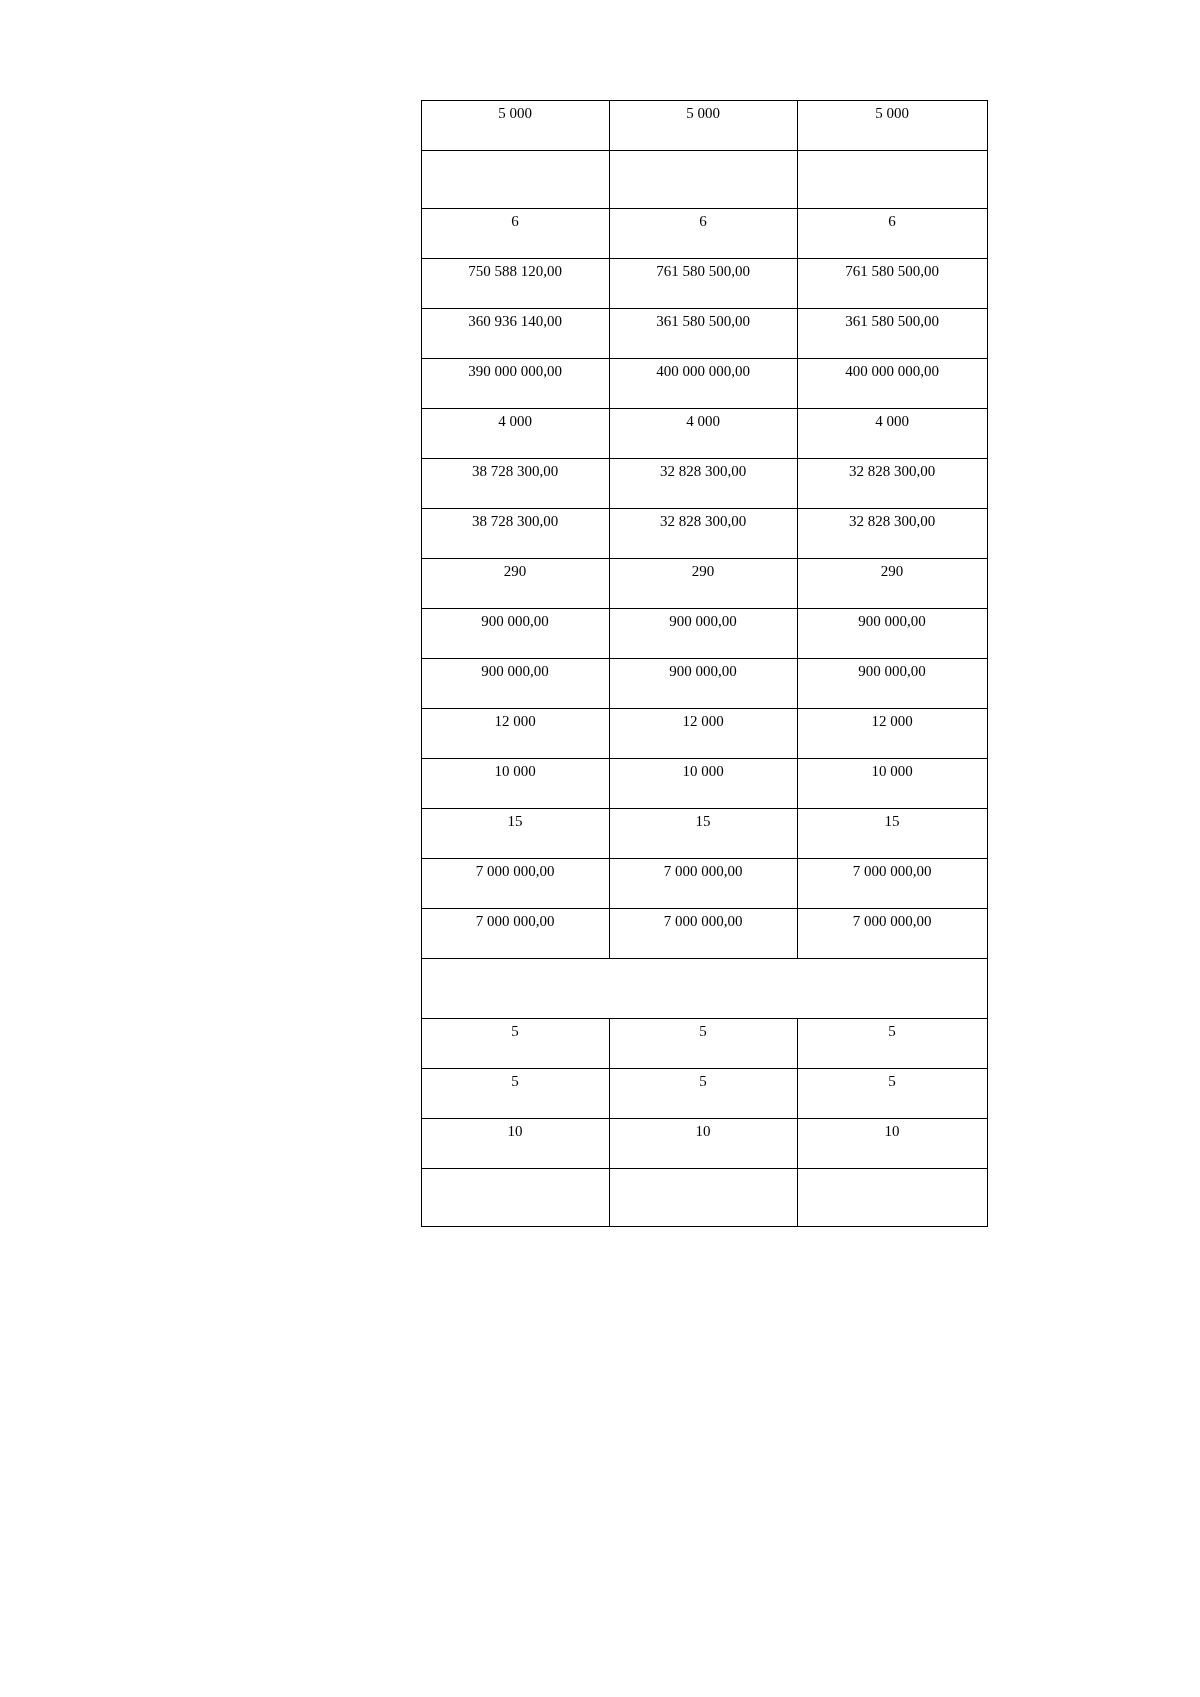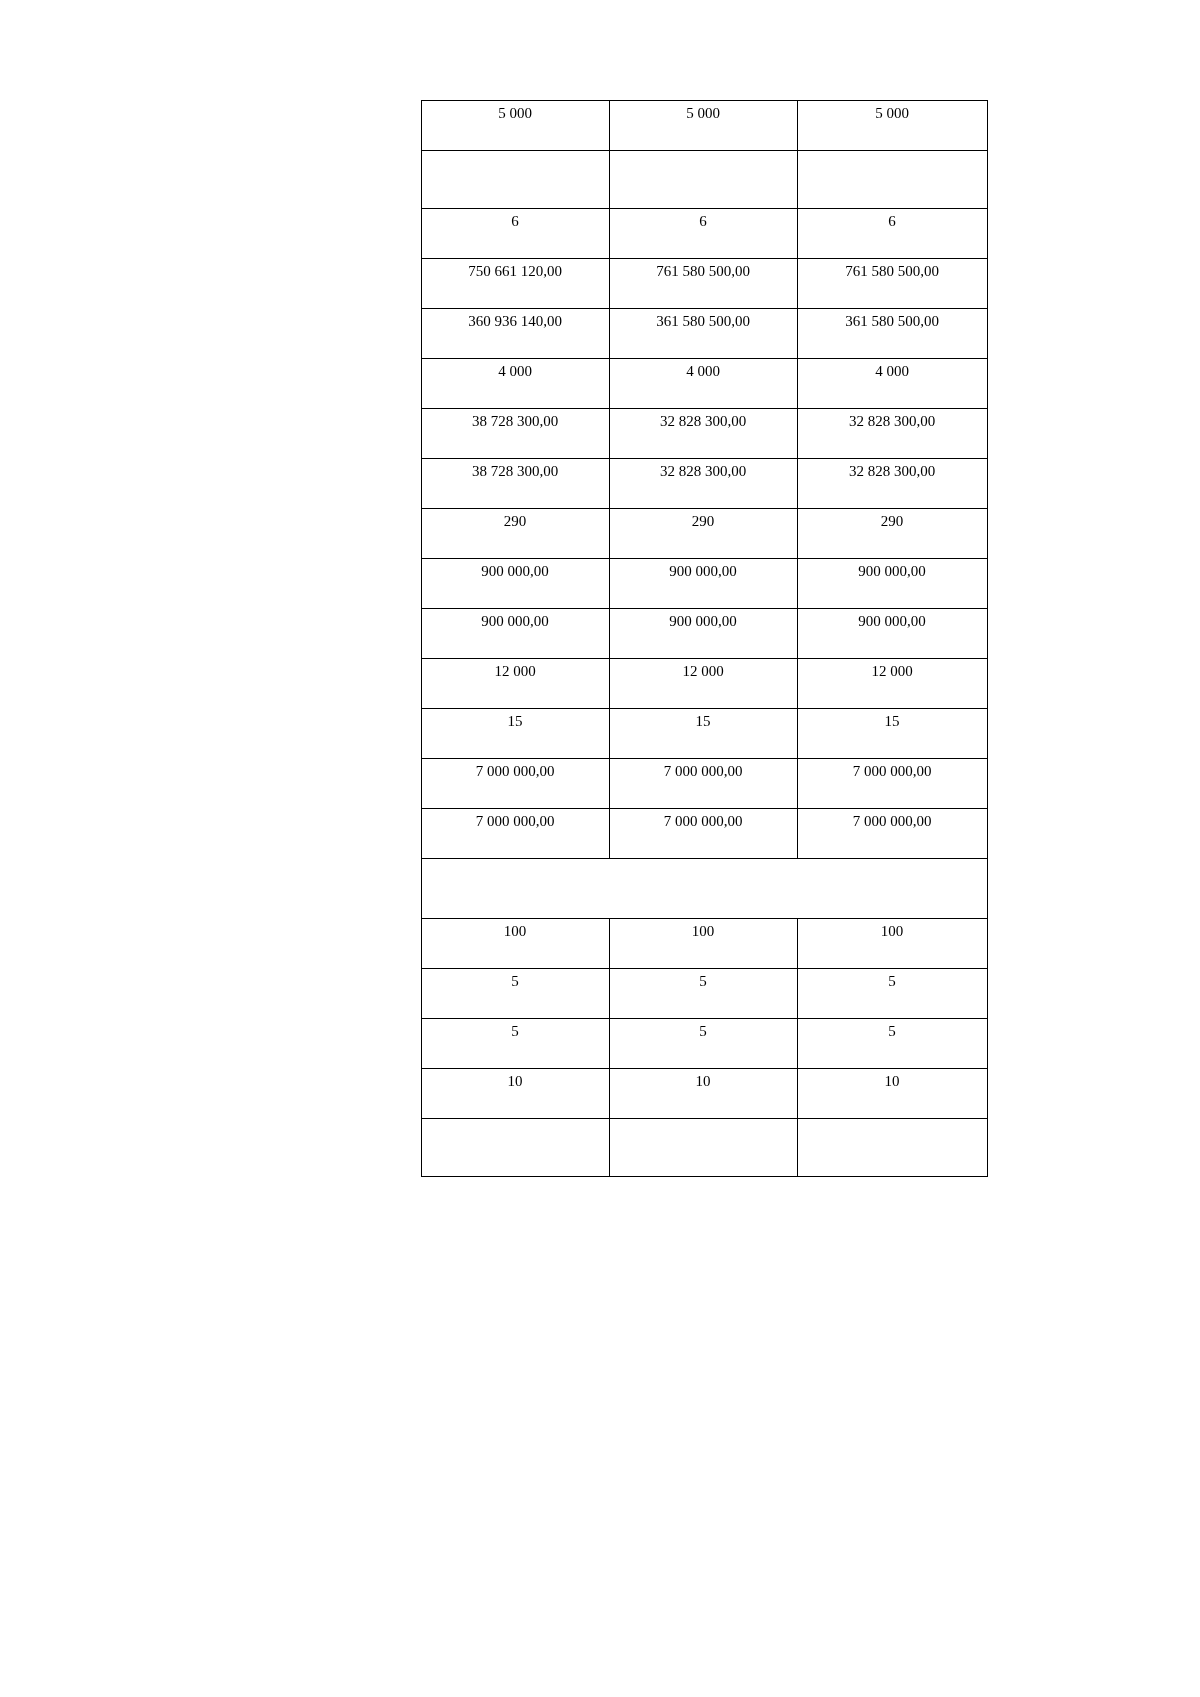--- a/index.html
+++ b/index.html
@@ -62,28 +62,33 @@
           <td class="c0 tall"></td>
           <td class="c1 tall"></td>
           <td class="c2 tall"></td>
         </tr>
         <tr>
           <td class="c0">6</td>
           <td class="c1">6</td>
           <td class="c2">6</td>
         </tr>
         <tr>
-          <td class="c0">750 661 120,00</td>
+          <td class="c0">750 588 120,00</td>
           <td class="c1">761 580 500,00</td>
           <td class="c2">761 580 500,00</td>
         </tr>
         <tr>
           <td class="c0">360 936 140,00</td>
           <td class="c1">361 580 500,00</td>
           <td class="c2">361 580 500,00</td>
+        </tr>
+        <tr>
+          <td class="c0">390 000 000,00</td>
+          <td class="c1">400 000 000,00</td>
+          <td class="c2">400 000 000,00</td>
         </tr>
         <tr>
           <td class="c0">4 000</td>
           <td class="c1">4 000</td>
           <td class="c2">4 000</td>
         </tr>
         <tr>
           <td class="c0">38 728 300,00</td>
           <td class="c1">32 828 300,00</td>
           <td class="c2">32 828 300,00</td>
@@ -107,41 +112,41 @@
           <td class="c0">900 000,00</td>
           <td class="c1">900 000,00</td>
           <td class="c2">900 000,00</td>
         </tr>
         <tr>
           <td class="c0">12 000</td>
           <td class="c1">12 000</td>
           <td class="c2">12 000</td>
         </tr>
         <tr>
+          <td class="c0">10 000</td>
+          <td class="c1">10 000</td>
+          <td class="c2">10 000</td>
+        </tr>
+        <tr>
           <td class="c0">15</td>
           <td class="c1">15</td>
           <td class="c2">15</td>
         </tr>
         <tr>
           <td class="c0">7 000 000,00</td>
           <td class="c1">7 000 000,00</td>
           <td class="c2">7 000 000,00</td>
         </tr>
         <tr>
           <td class="c0">7 000 000,00</td>
           <td class="c1">7 000 000,00</td>
           <td class="c2">7 000 000,00</td>
         </tr>
         <tr class="full-blank">
           <td class="spanrow" colspan="3"></td>
-        </tr>
-        <tr>
-          <td class="c0">100</td>
-          <td class="c1">100</td>
-          <td class="c2">100</td>
         </tr>
         <tr>
           <td class="c0">5</td>
           <td class="c1">5</td>
           <td class="c2">5</td>
         </tr>
         <tr>
           <td class="c0">5</td>
           <td class="c1">5</td>
           <td class="c2">5</td>

